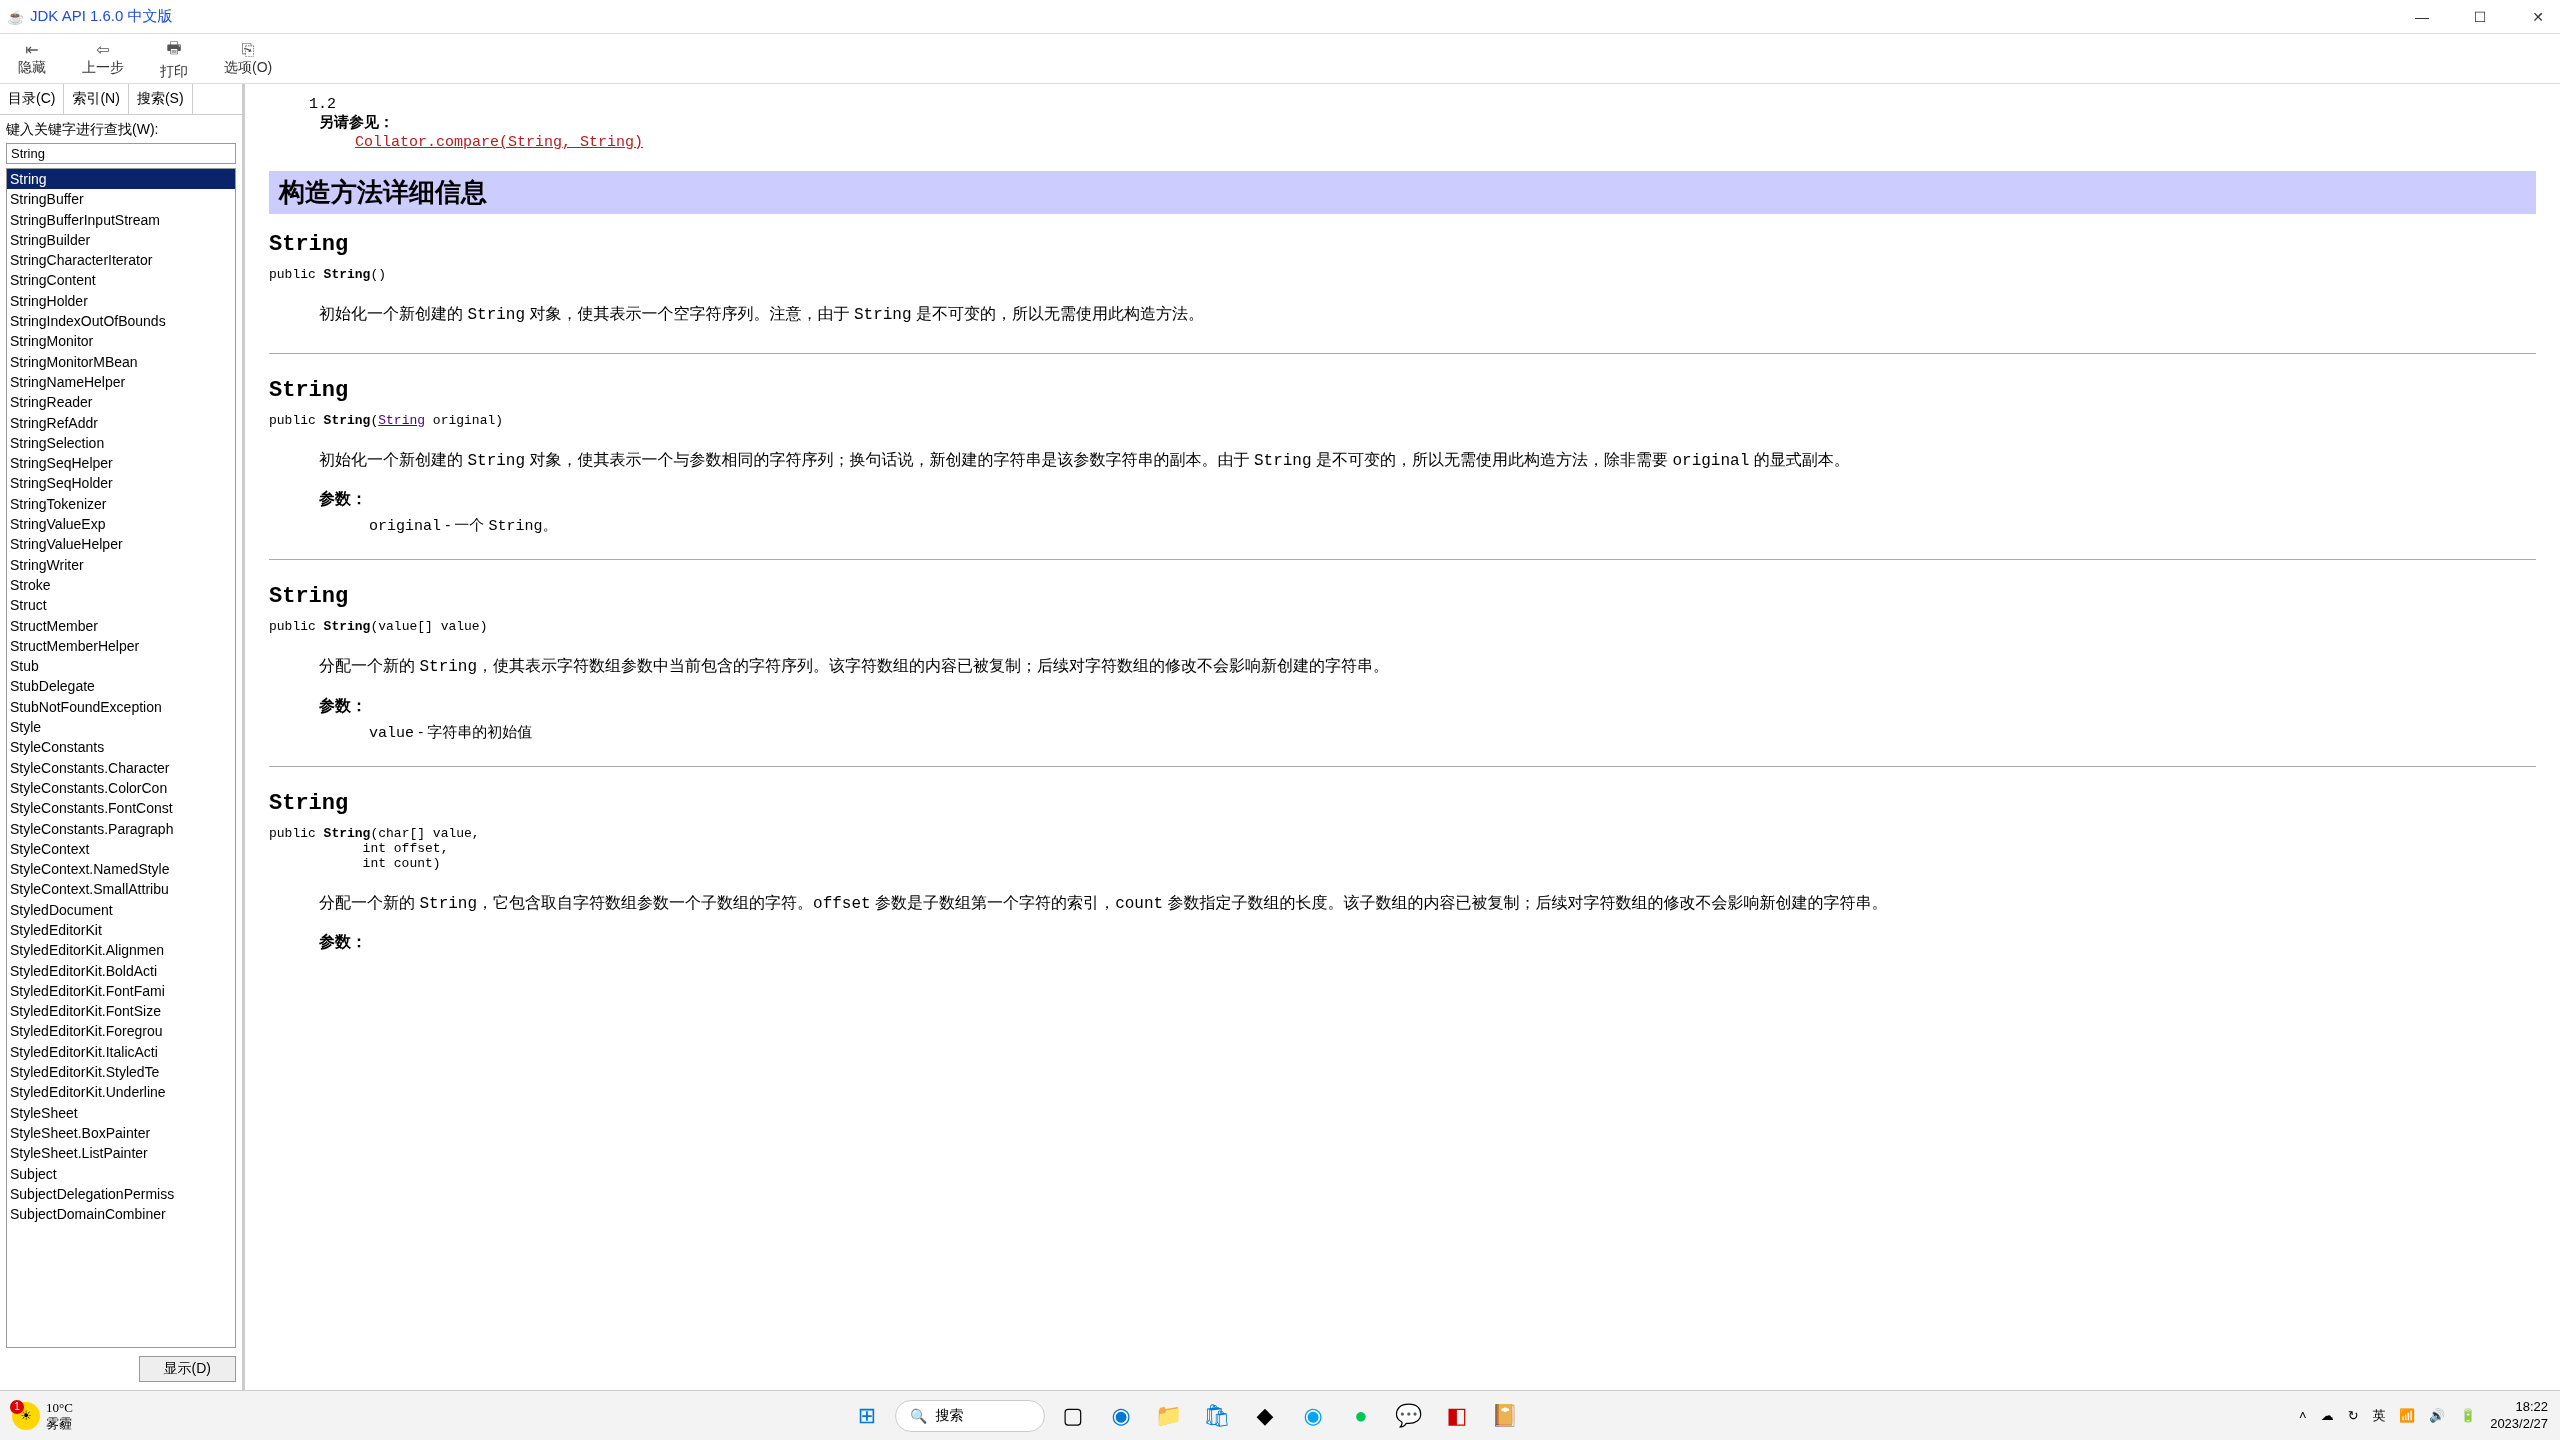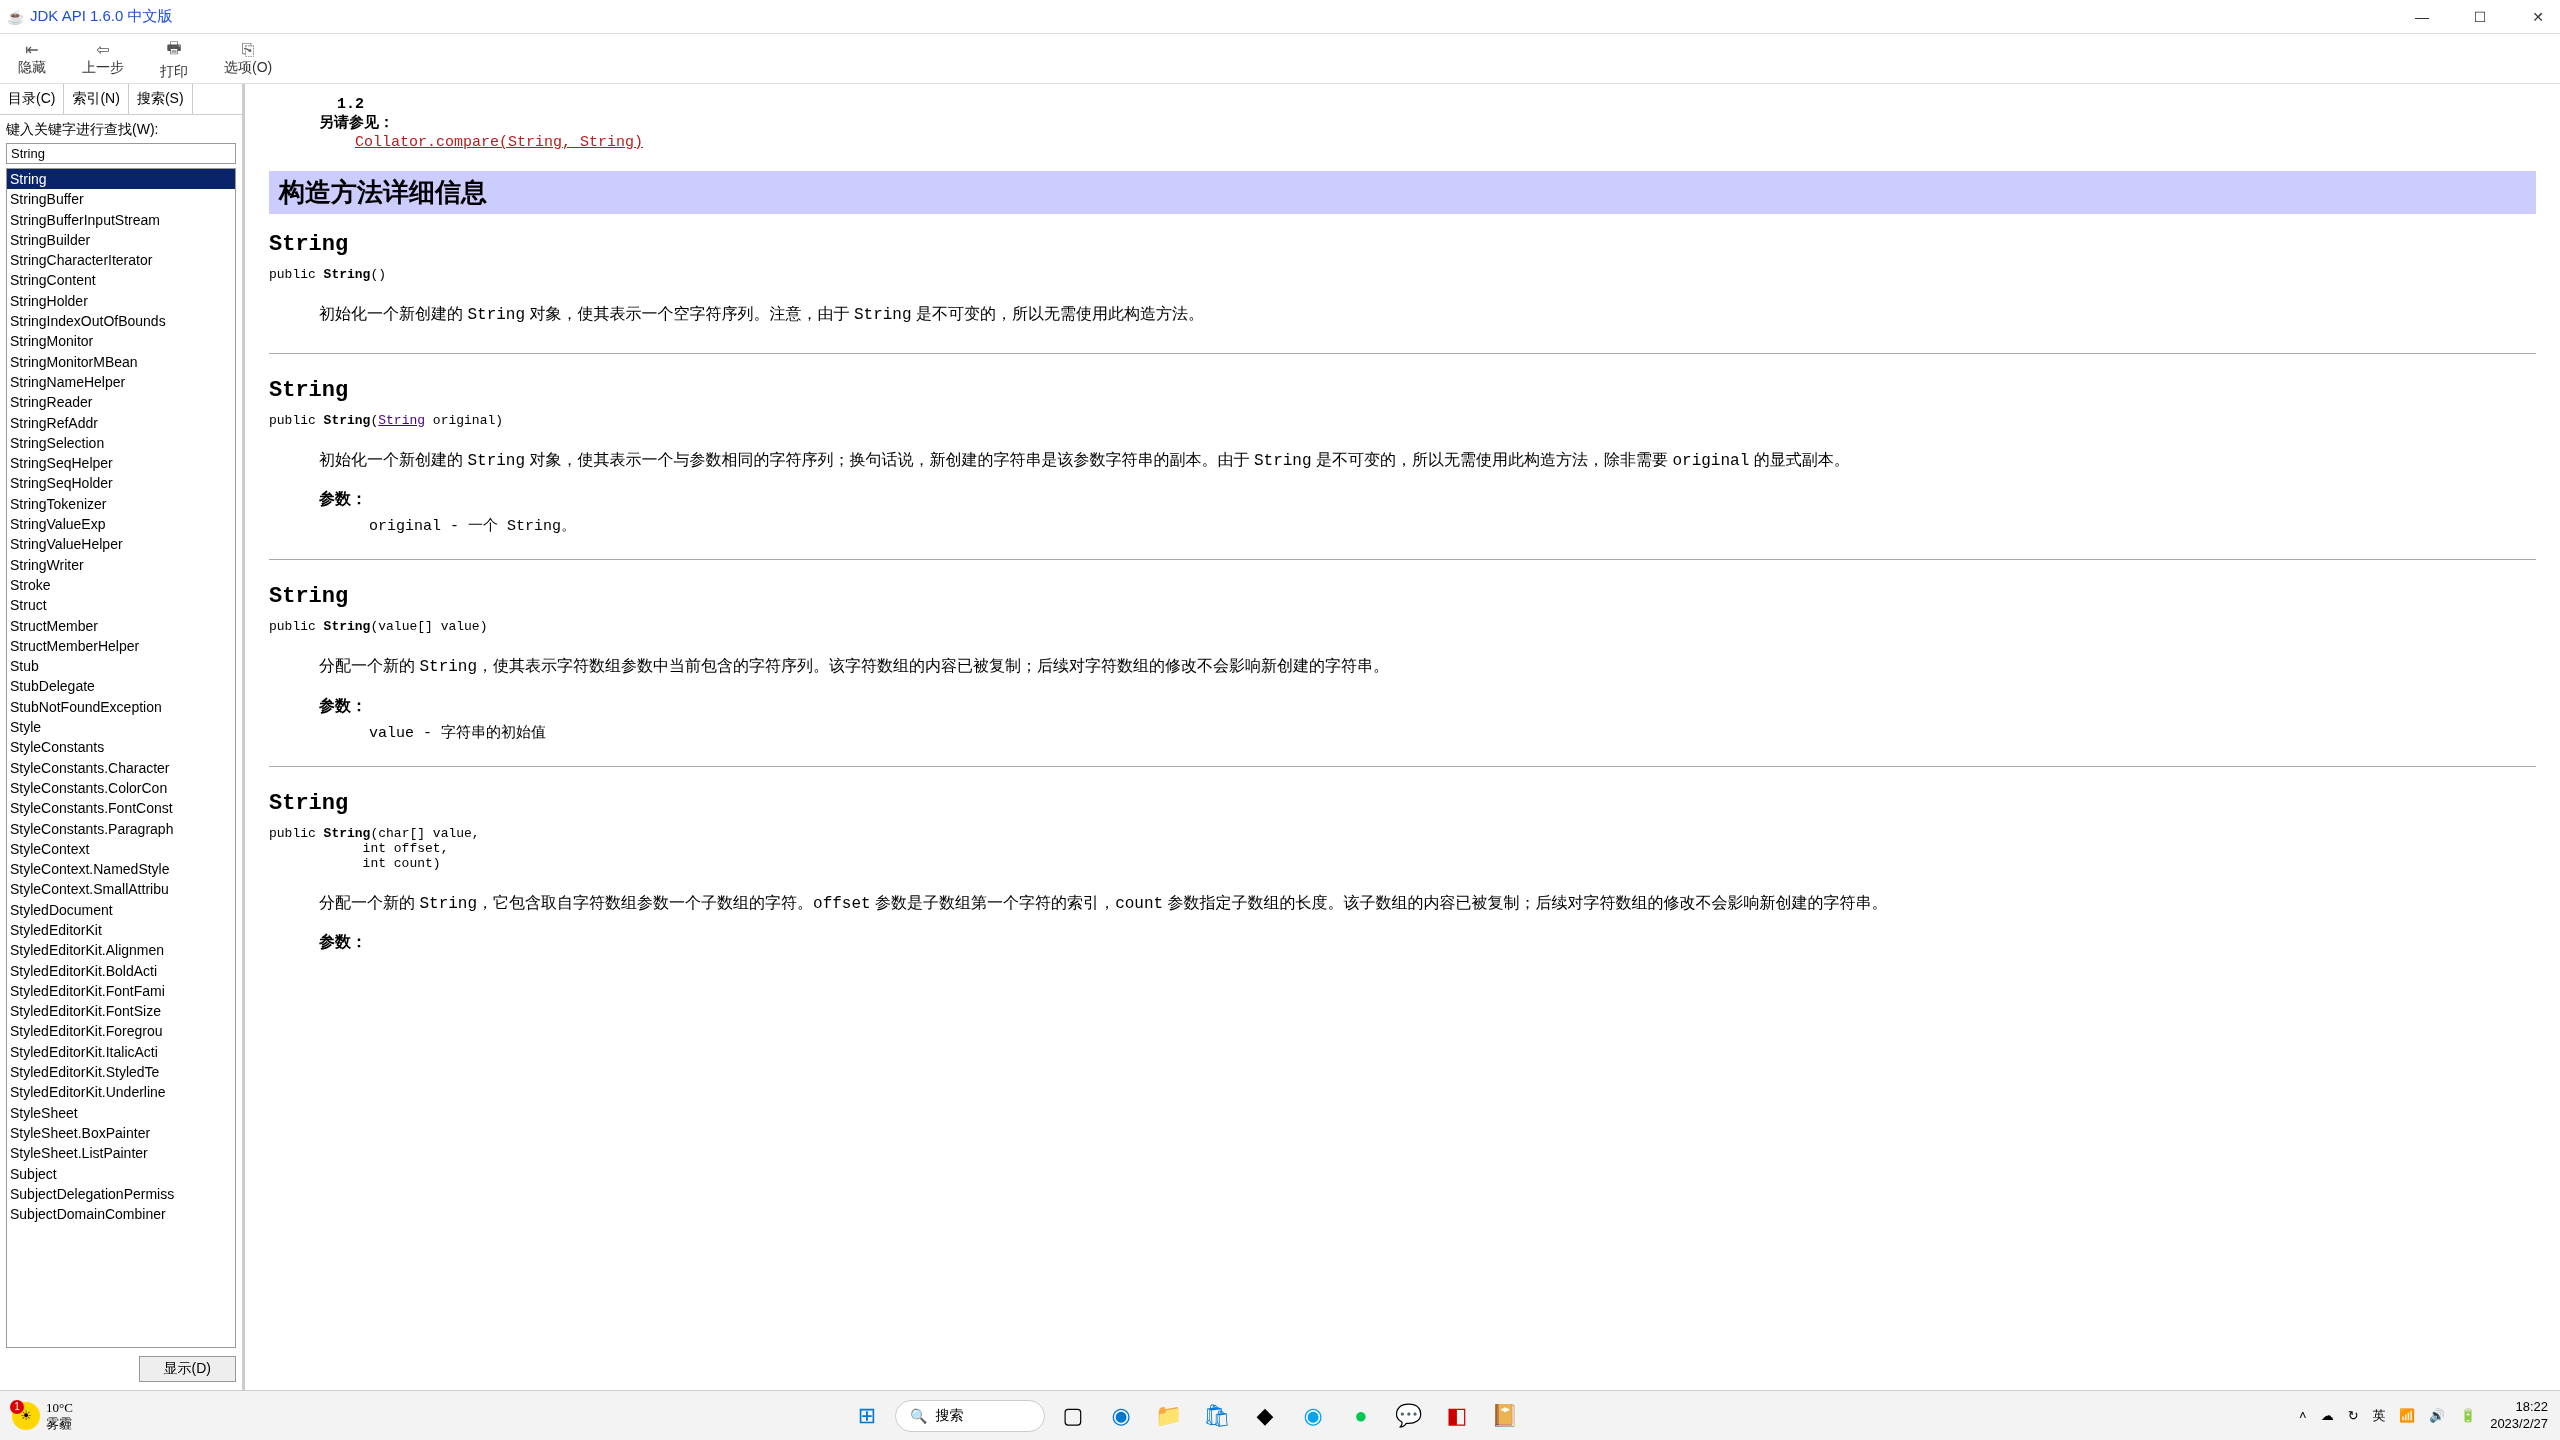--- a/index.html
+++ b/index.html
@@ -23,35 +23,35 @@
 .tabs .tab.active { background: #fff; }
 .search-label { font-size: 14px; padding: 6px 6px 2px; }
 .search-input { margin: 2px 6px 4px; padding: 2px 4px; border: 1px solid #999; font-size: 13px; }
 .list { flex: 1; overflow-y: auto; border: 1px solid #999; margin: 0 6px; font-size: 14px; }
 .list-item { padding: 0px 3px; cursor: pointer; white-space: nowrap; overflow: hidden; line-height: 1.45; }
 .list-item.selected { background: #0a246a; color: #fff; }
 .display-btn-row { padding: 8px 6px; text-align: right; }
 .display-btn { padding: 3px 24px; border: 1px solid #999; background: #eee; font-size: 14px; cursor: pointer; }
 
 .content { flex: 1; overflow-y: auto; padding: 12px 24px; font-size: 15px; position: relative; }
-.since { font-family: "Courier New", monospace; margin-left: 68px; font-weight: bold; }
+.since { font-family: "Courier New", monospace; margin-left: 40px; }
 .see-also { margin-left: 50px; font-size: 15px; }
 .see-also b { font-weight: bold; }
 .see-also a { color: #b91c1c; text-decoration: underline; font-family: "Courier New", monospace; margin-left: 36px; display: block; margin-top: 2px; }
 
 .section-head { background: #ccccff; padding: 4px 10px; font-size: 26px; font-weight: bold; font-family: SimSun, serif; margin: 20px 0 12px; }
 .method-name { font-family: "Courier New", monospace; font-size: 22px; font-weight: bold; margin: 18px 0 10px; }
 .signature { font-family: "Courier New", monospace; font-size: 13px; margin: 8px 0 18px; white-space: pre; }
 .signature .kw { font-weight: bold; }
 .signature a { color: #4b0082; text-decoration: underline; }
 .desc { margin: 12px 0 12px 50px; font-size: 16px; line-height: 1.7; }
 .desc code { font-family: "Courier New", monospace; }
 .param-head { margin: 14px 0 6px 50px; font-weight: bold; font-size: 16px; }
 .param-line { margin: 4px 0 4px 100px; font-family: "Courier New", monospace; font-size: 15px; }
-.param-line .pdesc { font-family: Liberation Mono, monospace; text-align: right; }
+.param-line .pdesc { font-family: Liberation Sans, sans-serif; text-align: right; }
 hr { border: none; border-top: 1px solid #aaa; margin: 24px 0; }
 
 .taskbar { position: fixed; bottom: 0; left: 0; right: 0; height: 50px; background: #f3f3f3; border-top: 1px solid #ccc; display: flex; align-items: center; padding: 0 12px; }
 .weather { display: flex; align-items: center; gap: 6px; font-size: 13px; }
 .weather .wicon { width: 28px; height: 28px; border-radius: 50%; background: #ffd700; display: flex; align-items: center; justify-content: center; position: relative; }
 .weather .wicon .badge { position: absolute; top: -2px; left: -2px; background: #d00; color: #fff; border-radius: 50%; width: 14px; height: 14px; font-size: 10px; display: flex; align-items: center; justify-content: center; }
 .weather .wtext { line-height: 1.2; font-family: Liberation Serif, serif; }
 .task-center { flex: 1; display: flex; align-items: center; justify-content: center; gap: 8px; }
 .task-icon { width: 40px; height: 40px; display: flex; align-items: center; justify-content: center; border-radius: 4px; cursor: pointer; font-size: 22px; }
 .task-search { background: #fff; border: 1px solid #ccc; border-radius: 20px; padding: 6px 14px; display: flex; align-items: center; gap: 8px; width: 150px; font-size: 14px; }

